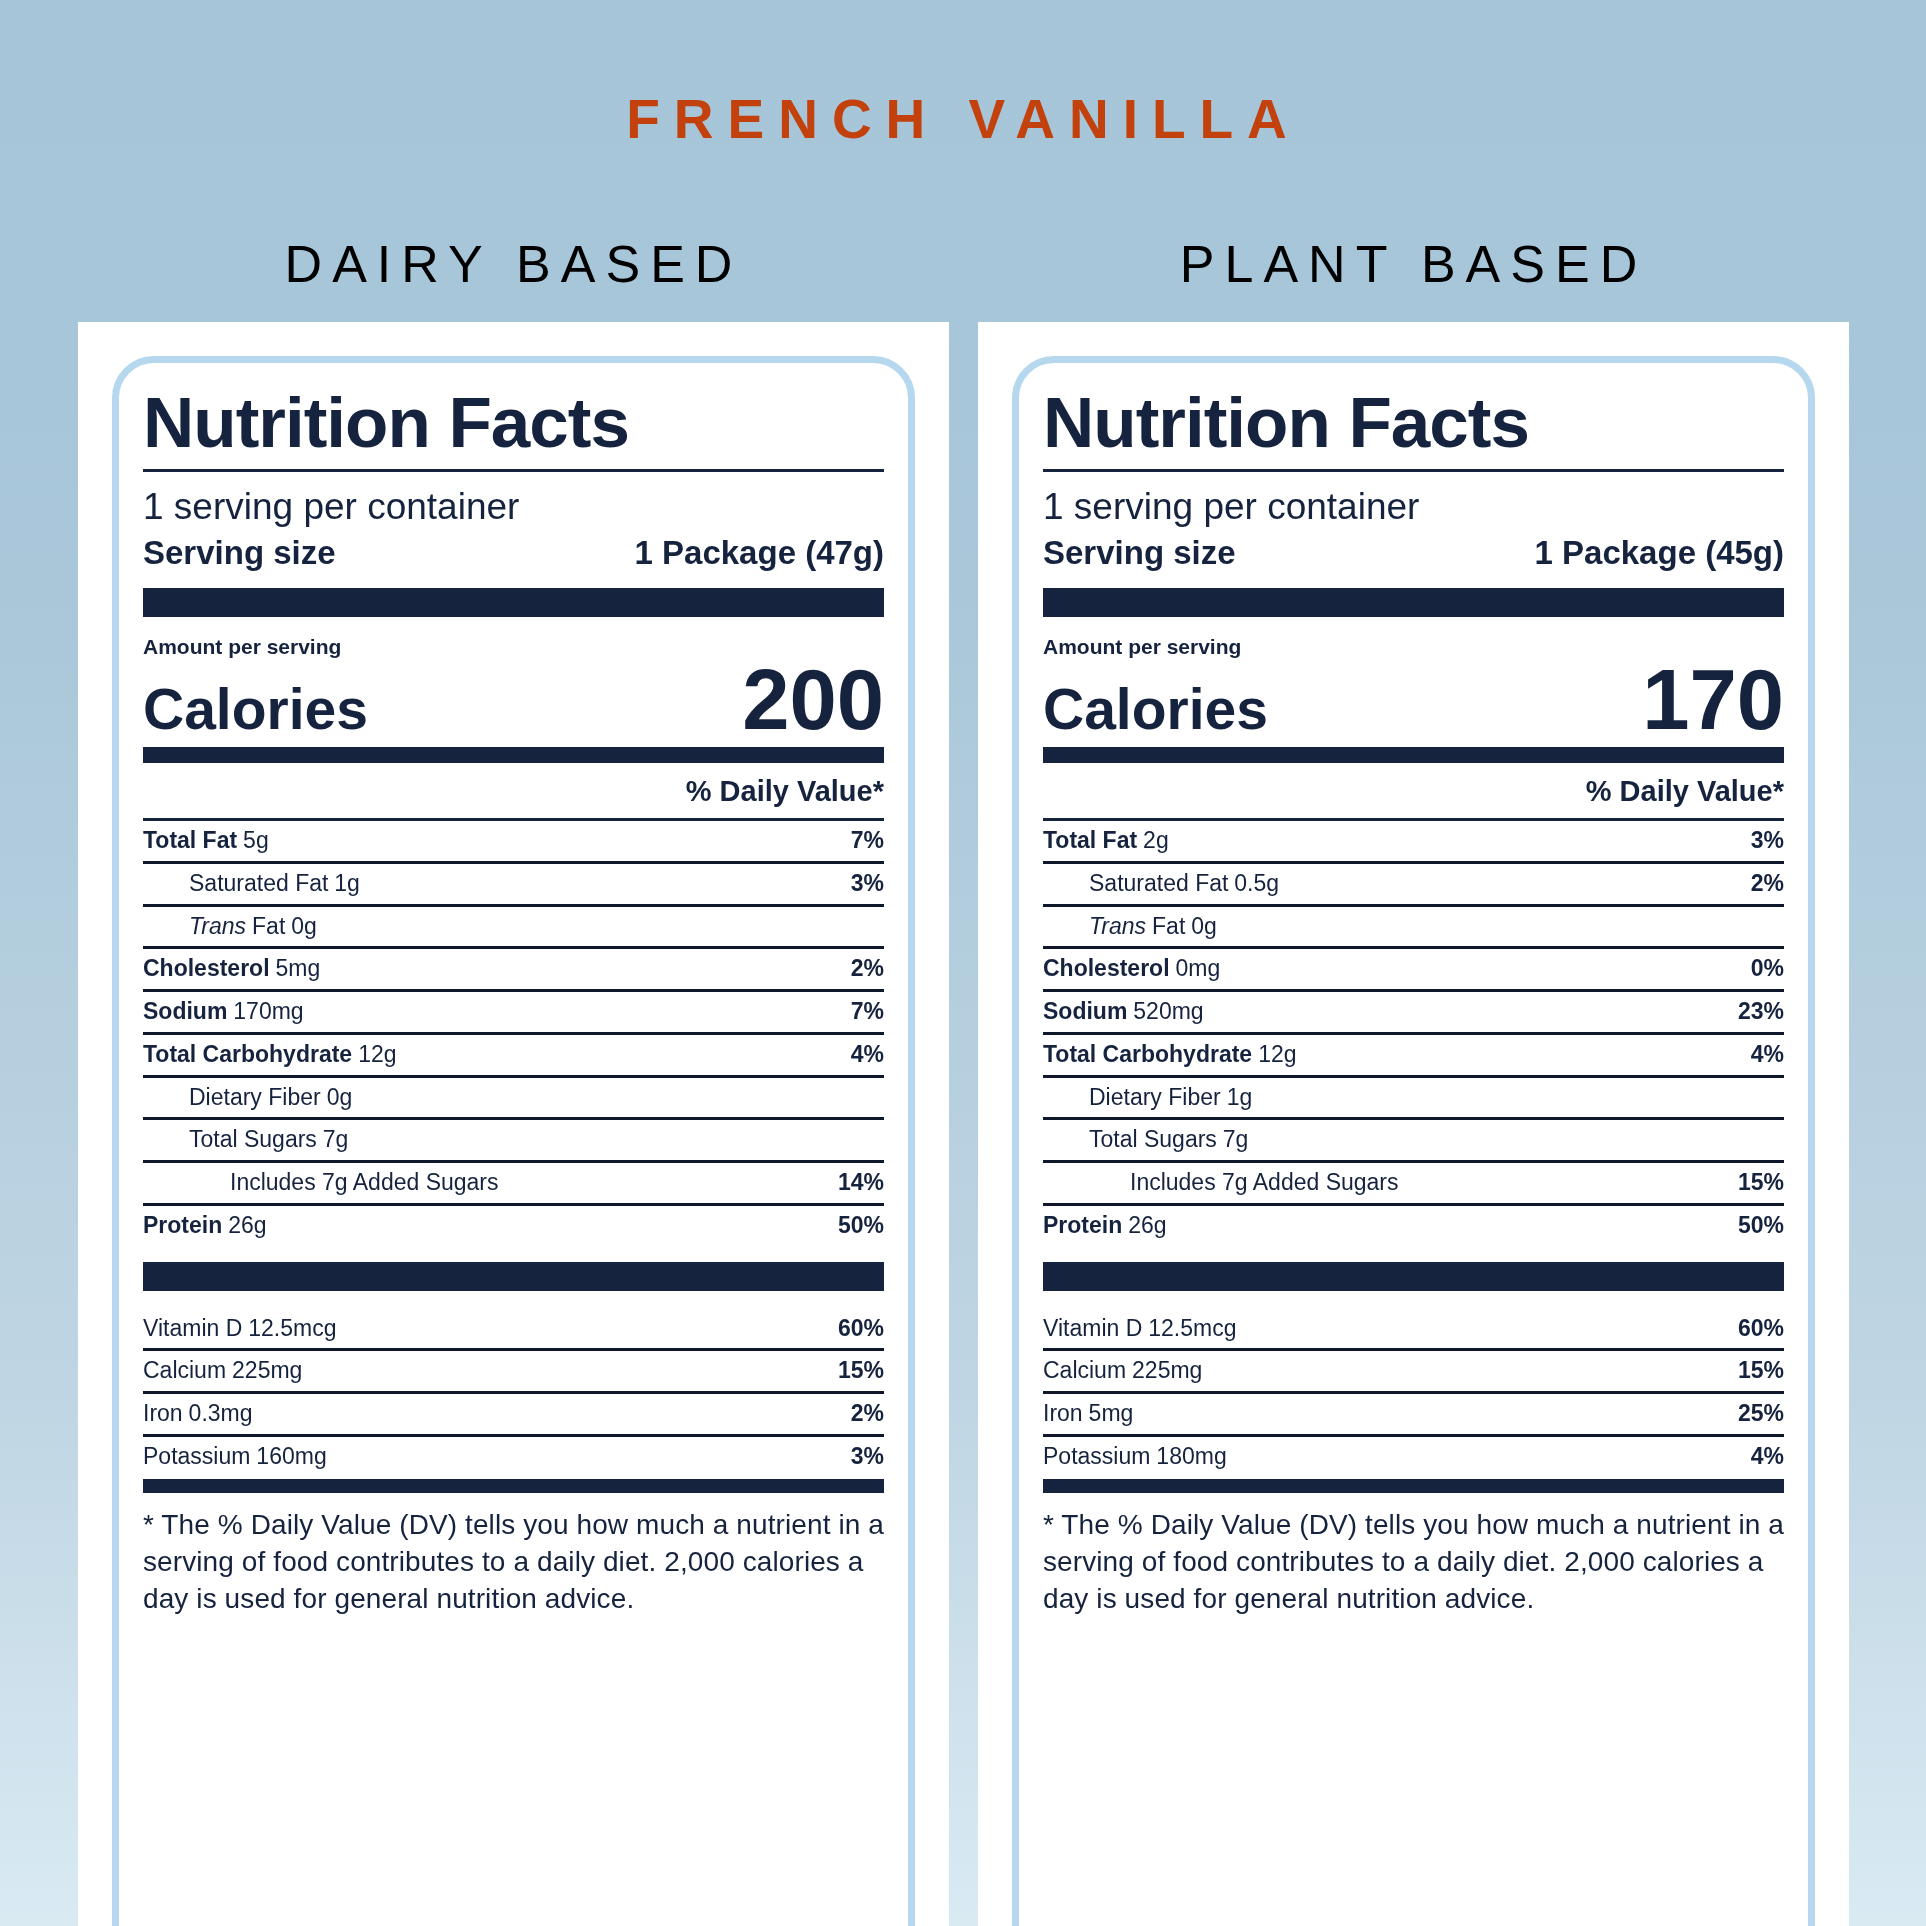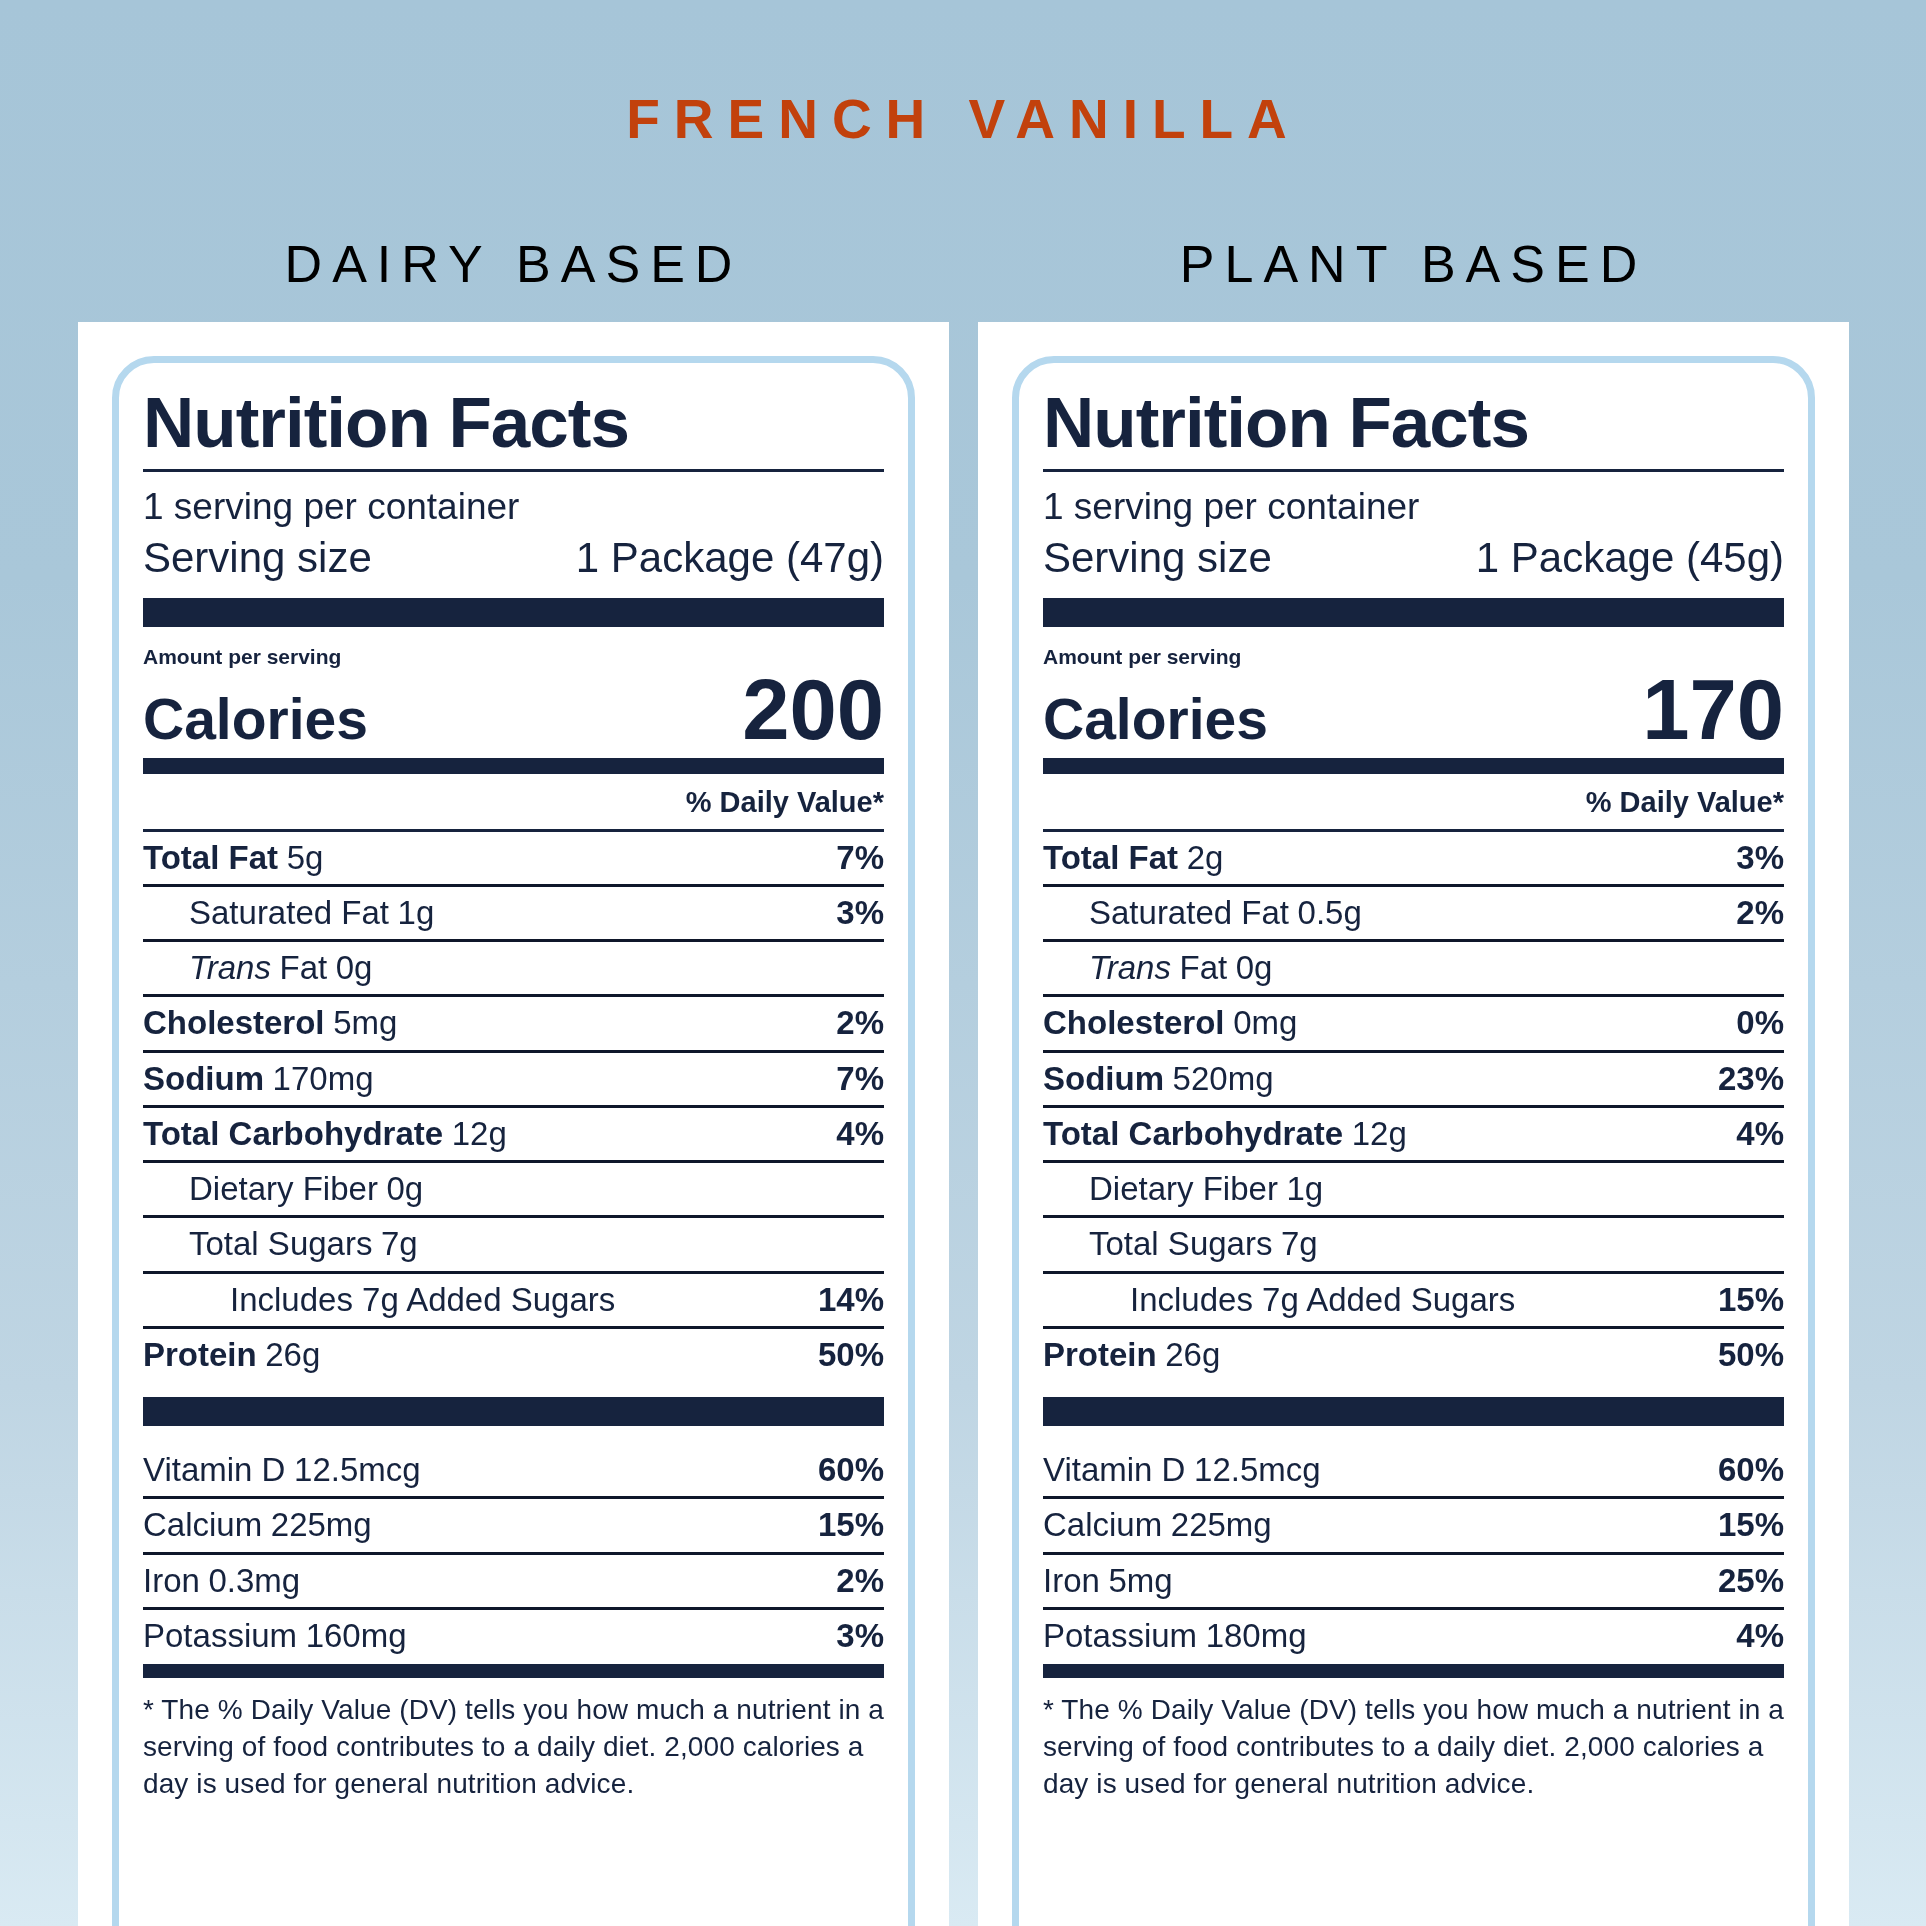--- a/index.html
+++ b/index.html
@@ -39,39 +39,39 @@
   }
   .nf-title{
     margin:0 0 10px 0;
     font-size:71px;line-height:1.02;font-weight:700;letter-spacing:-1px;
   }
   .rule{height:3px;background:#16233e;}
   .title-rule{margin:0 0 14px 0;}
   .servings{font-size:37px;line-height:1.15;}
   .serving-row{
     display:flex;justify-content:space-between;align-items:baseline;
-    font-size:42px;font-weight:400;margin-top:5px;line-height:1.15;
+    font-size:33px;font-weight:700;margin-top:5px;line-height:1.15;
   }
   .bar{background:#16233e;}
   .bar-thick{height:29px;margin:16px 0 18px 0;}
   .bar-med{height:16px;margin:8px 0 6px 0;}
   .bar-small{height:14px;margin:2px 0 0 0;}
   .amount-per{font-size:21px;font-weight:700;line-height:1.15;}
   .cal-row{
     display:flex;justify-content:space-between;align-items:baseline;margin-top:2px;gap:37px;
   }
   .cal-word{font-size:57px;font-weight:700;line-height:1.0;}
   .cal-num{font-size:85px;font-weight:700;line-height:0.92;}
   .dv-head{
     text-align:right;font-size:29px;font-weight:700;
     padding:6px 0 10px 0;
   }
   .nrow{
     display:flex;justify-content:space-between;align-items:baseline;
-    font-size:33px;line-height:1.25;padding:5px 0 6px 0;text-align:center;
+    font-size:23px;line-height:1.25;padding:5px 0 6px 0;text-align:center;
   }
   .rows .nrow + .nrow{border-top:3px solid #0f172a;}
   .nrow.indent-1{padding-left:46px;}
   .nrow.indent-2{padding-left:87px;}
   .nleft > * + *{margin-left:0.26em;}
   .b{font-weight:700;}
   .ital{font-style:italic;}
   .ndv{font-weight:700;}
   .footnote{
     margin:14px 0 0 0;

